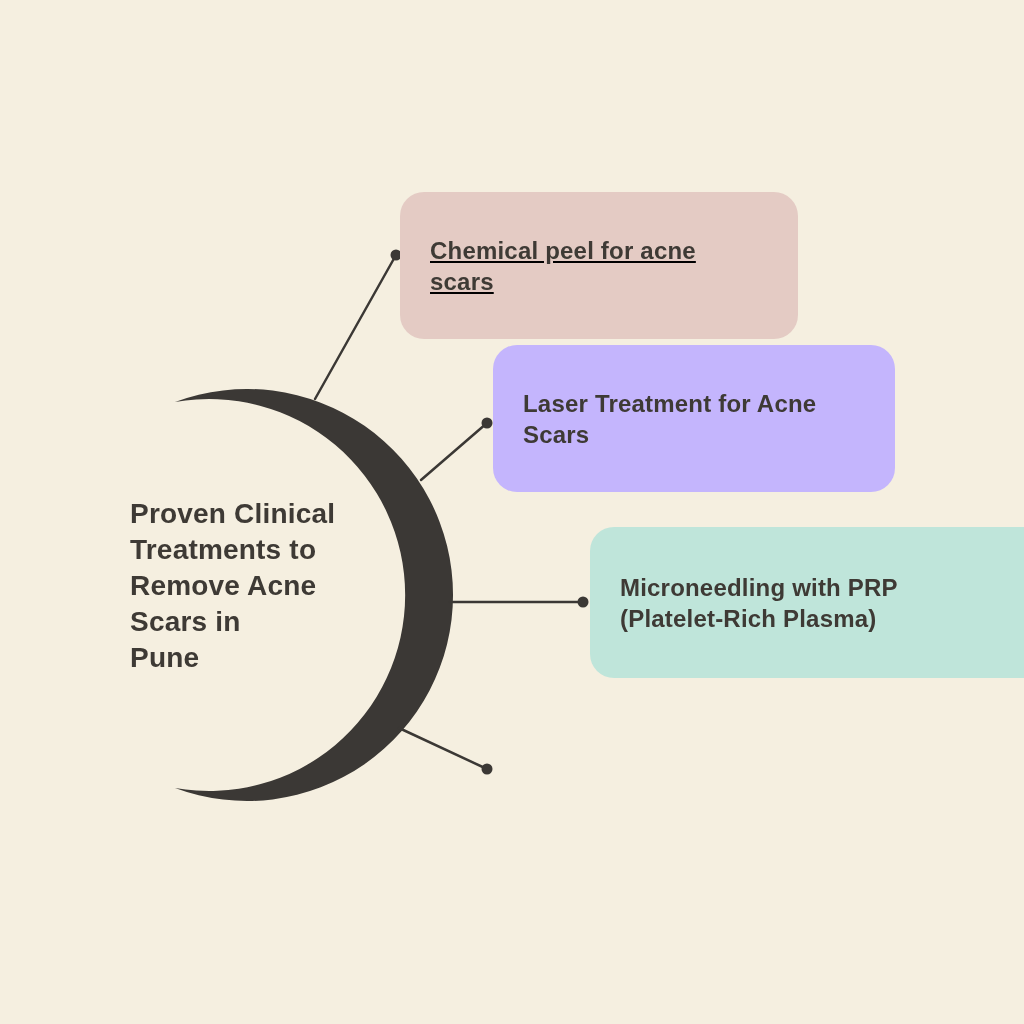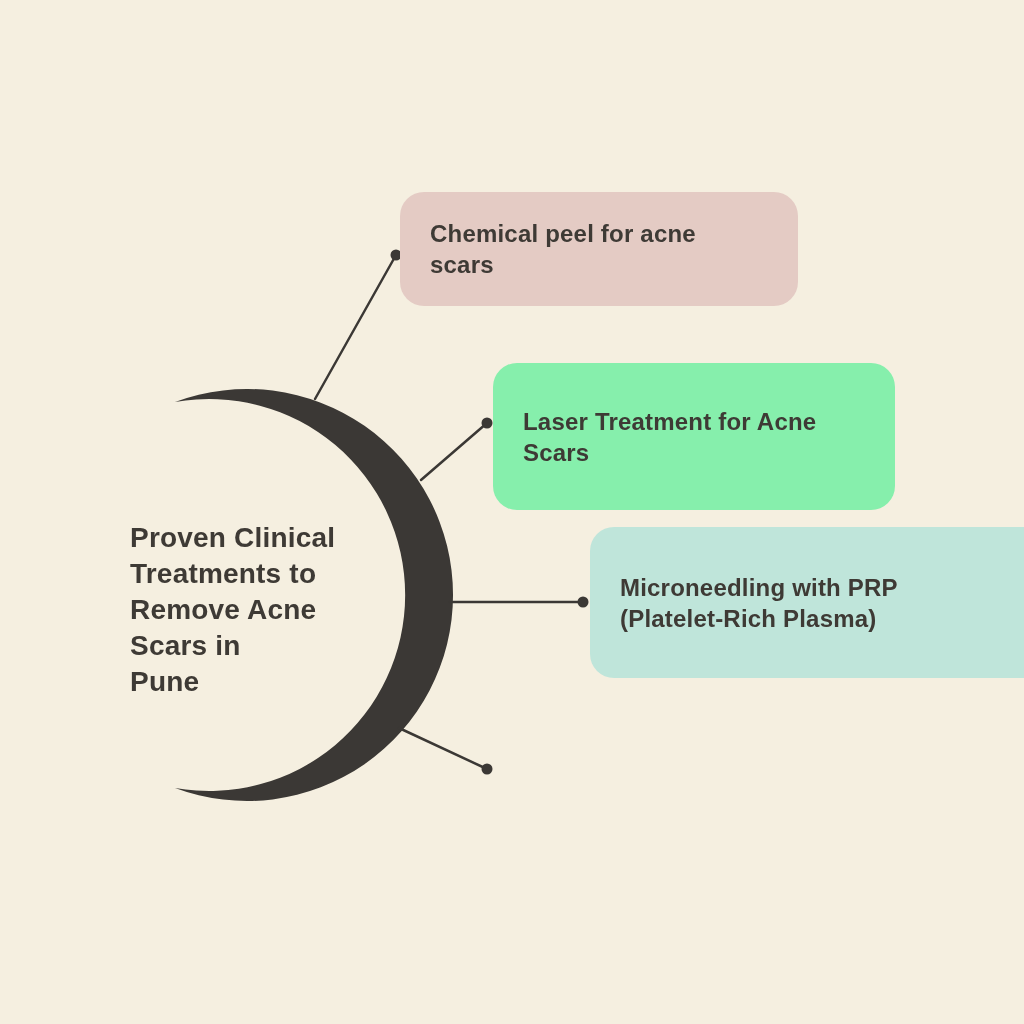--- a/index.html
+++ b/index.html
@@ -37,21 +37,21 @@
     padding-left: 30px;
     padding-right: 20px;
   }
   .node-label {
     font-size: 24px;
     font-weight: bold;
     line-height: 31px;
     white-space: pre-line;
     letter-spacing: 0.2px;
   }
-  .node-1 { left: 400px; top: 192px; width: 398px; height: 114px; }
+  .node-1 { left: 400px; top: 192px; width: 398px; height: 147px; text-decoration: underline; }
   .node-2 { left: 493px; top: 345px; width: 402px; height: 147px; }
   .node-3 { left: 590px; top: 527px; width: 456px; height: 151px; }
   .node-4 { left: 494px; top: 707px; width: 401px; height: 126px; }
   .connector {
     stroke-width: 2.5;
     stroke-linecap: round;
   }
 </style>
 </head>
 <body>
@@ -68,32 +68,32 @@
     <line class="connector" x1="421" y1="480" x2="487" y2="423" stroke="#3b3835"></line>
     <circle cx="487" cy="423" r="5.5" fill="#3b3835"></circle>
 
     <line class="connector" x1="450" y1="602" x2="583" y2="602" stroke="#3b3835"></line>
     <circle cx="583" cy="602" r="5.5" fill="#3b3835"></circle>
 
     <line class="connector" x1="399" y1="728" x2="487" y2="769" stroke="#3b3835"></line>
     <circle cx="487" cy="769" r="5.5" fill="#3b3835"></circle>
   </svg>
 
-  <div class="title" style="color: rgb(62, 58, 53); margin-top: 24px;">Proven Clinical
+  <div class="title" style="color: rgb(62, 58, 53);">Proven Clinical
 Treatments to
 Remove Acne
 Scars in
 Pune</div>
 
   <div class="node node-1" style="background: rgb(228, 203, 196);">
     <span class="node-label" style="color: rgb(62, 58, 53);">Chemical peel for acne
 scars</span>
   </div>
 
-  <div class="node node-2" style="background: #86efac; margin-top: 18px;">
+  <div class="node node-2" style="background: #c4b5fd;">
     <span class="node-label" style="color: rgb(62, 58, 53);">Laser Treatment for Acne
 Scars</span>
   </div>
 
   <div class="node node-3" style="background: rgb(191, 229, 218);">
     <span class="node-label" style="color: rgb(62, 58, 53);">Microneedling with PRP
 (Platelet-Rich Plasma)</span>
   </div>
 
 

